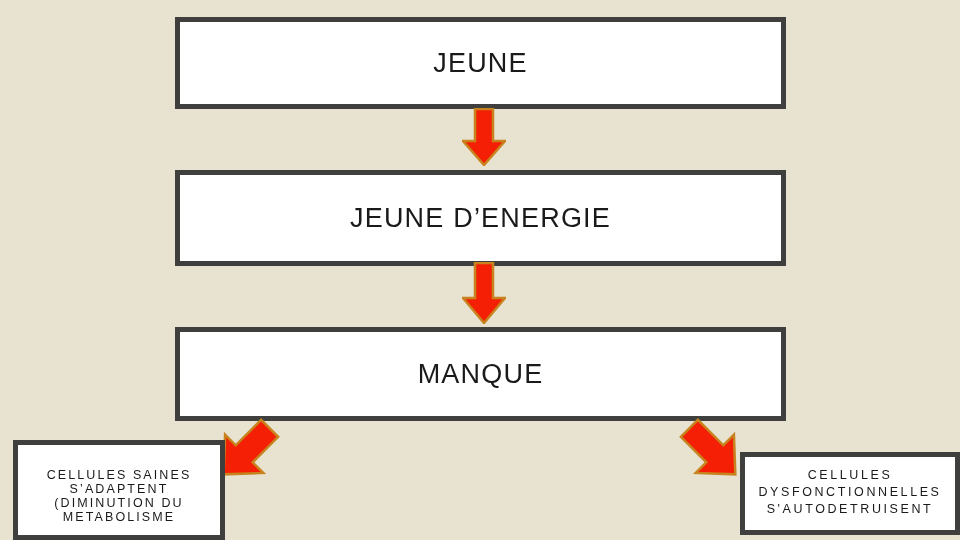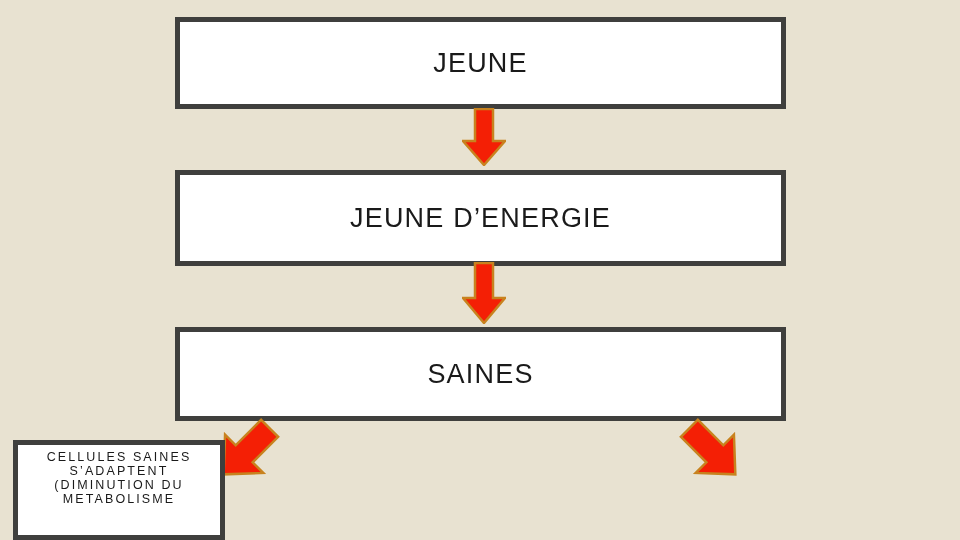--- a/index.html
+++ b/index.html
@@ -47,21 +47,21 @@
   .box-manque .txt,
   .box-stress .txt {
     font-size: 27px;
     letter-spacing: 1.2px;
   }
 
   
   .box-saines {
     left: 13px; top: 440px; width: 212px; height: 100px;
     align-items: flex-start;
-    padding-top: 5px;
+    padding-top: 23px;
   }
   .box-dysf {
     left: 740px; top: 452px; width: 220px; height: 83px;
     align-items: flex-start;
     padding-top: 10px;
   }
   .box-saines .txt,
   .box-dysf .txt {
     font-size: 12.5px;
     line-height: 14px;
@@ -105,21 +105,21 @@
     <span class="txt">JEUNE D’ENERGIE</span>
   </div>
 
   <div class="arrow arrow-v2">
     <svg viewBox="0 0 44 62" width="44" height="62" aria-hidden="true">
       <polygon points="13,1 31,1 31,36 43,36 22,61 1,36 13,36" fill="#f41f05" stroke="#c8821e" stroke-width="2.5" stroke-linejoin="miter"></polygon>
     </svg>
   </div>
 
   <div class="pbox box-stress">
-    <span class="txt">SAINES</span>
+    <span class="txt">MANQUE</span>
   </div>
 
   <div class="arrow arrow-dl">
     <svg viewBox="0 0 78 72" width="78" height="72" aria-hidden="true">
       <g transform="rotate(45 39 36)">
         <polygon points="27,4 51,4 51,40 66,40 39,69 12,40 27,40" fill="#f41f05" stroke="#c8821e" stroke-width="2.5" stroke-linejoin="miter"></polygon>
       </g>
     </svg>
   </div>
 
@@ -128,14 +128,17 @@
       <g transform="rotate(-45 40 36)">
         <polygon points="28,4 52,4 52,40 67,40 40,69 13,40 28,40" fill="#f41f05" stroke="#c8821e" stroke-width="2.5" stroke-linejoin="miter"></polygon>
       </g>
     </svg>
   </div>
 
   <div class="pbox box-saines">
     <span class="txt">CELLULES SAINES S’ADAPTENT (DIMINUTION DU METABOLISME</span>
   </div>
 
+  <div class="pbox box-dysf">
+    <span class="txt">CELLULES DYSFONCTIONNELLES S'AUTODETRUISENT</span>
+  </div>
 
 </div>
 
 </body></html>

